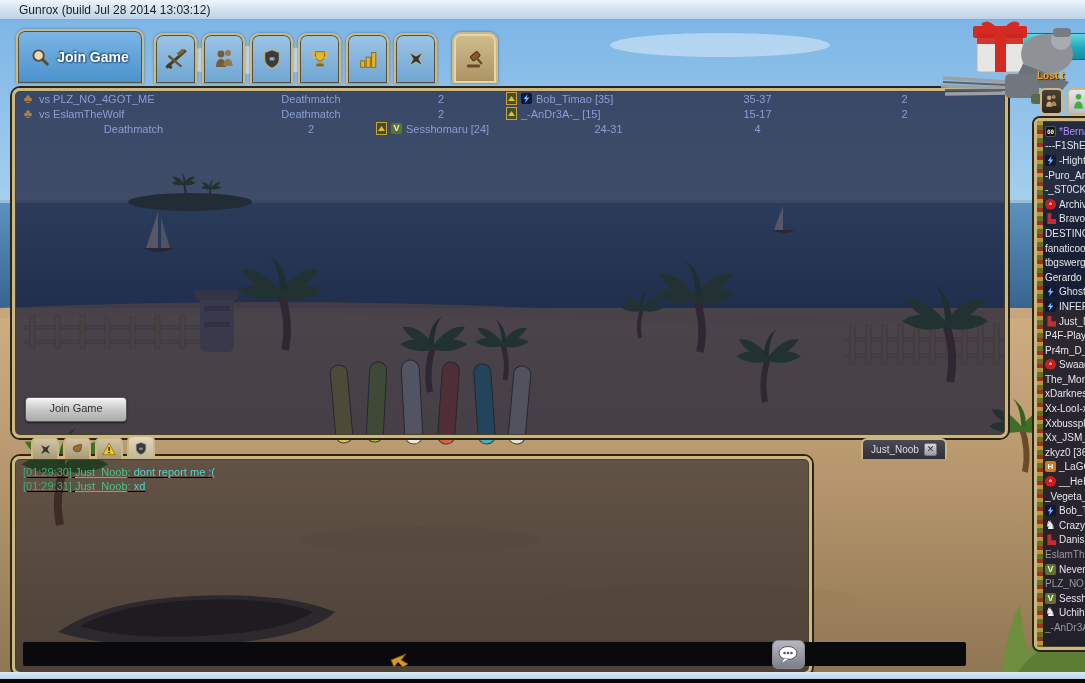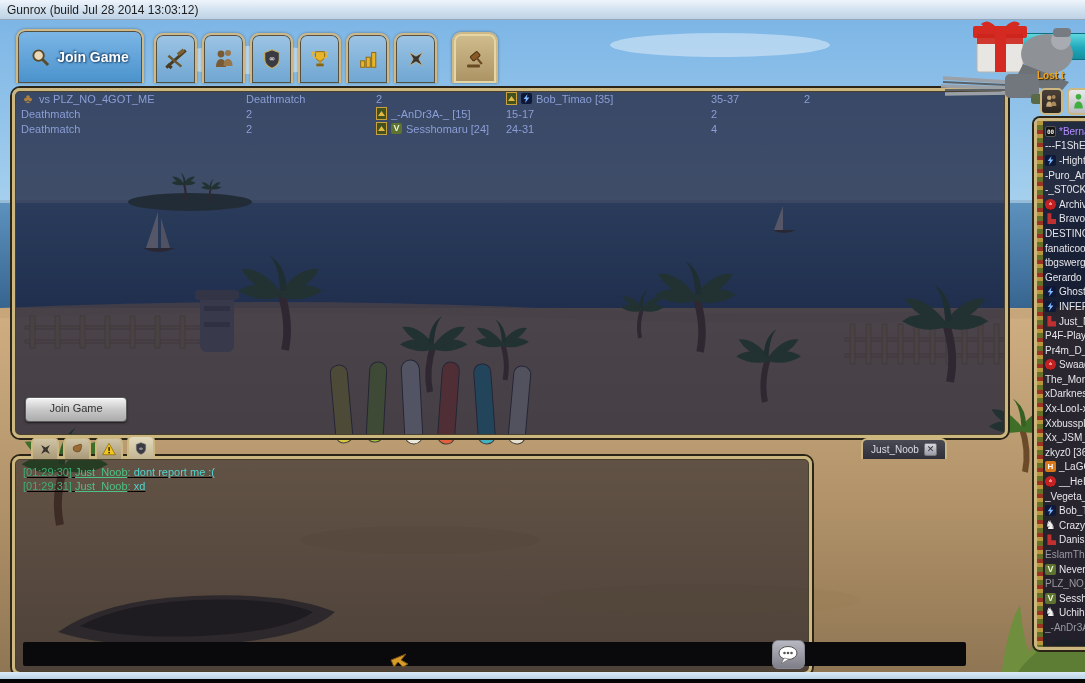--- a/index.html
+++ b/index.html
@@ -2,21 +2,21 @@
 <html><head>
 <meta charset="utf-8">
 <style>
   html,body{margin:0;padding:0;background:#000;}
   .stage{position:relative;width:1085px;height:683px;overflow:hidden;
          font-family:"Liberation Sans",sans-serif;background:#000;}
   
   .titlebar{position:absolute;left:0;top:0;width:100%;height:20px;
     background:linear-gradient(#eef4fb,#cfdfee 60%,#bfd2e6);
     border-bottom:1px solid #93a7ba;box-sizing:border-box;z-index:9;}
-  .titlebar span{display:inline-block;padding:3px 0 0 7px;font-size:12px;color:#1d1d1d;}
+  .titlebar span{display:inline-block;padding:3px 0 0 19px;font-size:12px;color:#1d1d1d;}
   .bottom-edge{position:absolute;left:0;bottom:0;width:100%;height:11px;
     background:linear-gradient(#dcebf7,#b9d2e6);border-bottom:4px solid #050505;
     box-sizing:border-box;z-index:8;}
   .content{position:absolute;left:0;top:20px;width:1085px;height:663px;}
   .scene{position:absolute;left:0;top:0;z-index:0;}
   
   .tab{position:absolute;box-sizing:border-box;border:2px solid #cdb888;border-bottom:none;
        border-radius:9px 9px 0 0;box-shadow:inset 0 0 0 1px #565040, 0 0 3px rgba(0,0,0,.35);
        display:flex;align-items:center;justify-content:center;z-index:3;cursor:pointer;}
   .tab-join{left:16px;top:9px;width:128px;height:54px;
@@ -28,21 +28,21 @@
        background:linear-gradient(#d0bd8e,#ab9263);box-shadow:inset 0 0 0 2px #e6d6a6,0 0 3px rgba(0,0,0,.4);}
   
   .gpanel{position:absolute;box-sizing:border-box;border:3px solid #cdb780;border-radius:8px;
        box-shadow:0 0 0 2px #2a2517, inset 0 0 0 1px #4a412c;z-index:2;}
   .game-panel{left:12px;top:68px;width:996px;height:350px;background:rgba(23,26,52,.72);}
   .chat-panel{left:12px;top:436px;width:800px;height:219px;background:rgba(17,17,33,.52);}
   
   .g-head,.g-row{display:grid;grid-template-columns:225px 130px 130px 205px 93px 1fr;
        padding-left:6px;align-items:center;font-size:11px;}
   .g-head{margin-top:5px;color:#f0f1f5;height:16px;}
-  .g-row{height:15px;color:#8b9ed6;}
+  .g-row{height:15px;color:#8b9ed6;text-align:center;}
   .c-name,.c-creator{display:flex;align-items:center;gap:4px;overflow:hidden;white-space:nowrap;}
   .gicon{font-style:normal;width:14px;text-align:center;flex:none;}
   .gicon-club::before{content:"♣";color:#b08040;font-size:13px;}
   .gicon-crown::before{content:"♛";color:#e6b22e;font-size:12px;}
   
   .rank-badge{flex:none;display:inline-block;width:11px;height:13px;background:#43511f;
        border:1px solid #caa33c;box-sizing:border-box;position:relative;}
   .rank-badge::before{content:"";position:absolute;left:1px;right:1px;top:3px;height:5px;
        background:#e0b844;clip-path:polygon(0 100%,50% 0,100% 100%);}
   .clan{flex:none;display:inline-block;width:11px;height:11px;border-radius:2px;position:relative;
@@ -324,20 +324,24 @@
     <span class="cell c-creator">
               <i class="rank-badge"></i>
               <i class="clan clan-lightning"></i>
               <span class="cr">Bob_Timao [35]</span>
             </span>
     <span class="cell c-level">35-37</span>
     <span class="cell c-players">2</span>
   </div>
 
   <div class="g-row">
+    <span class="cell c-name">
+              <i class="gicon gicon-club"></i>
+              <span class="nm">vs EslamTheWolf</span>
+            </span>
     <span class="cell c-type">Deathmatch</span>
     <span class="cell c-teams">2</span>
     <span class="cell c-creator">
               <i class="rank-badge"></i>
               <span class="cr">_-AnDr3A-_ [15]</span>
             </span>
     <span class="cell c-level">15-17</span>
     <span class="cell c-players">2</span>
   </div>
 

